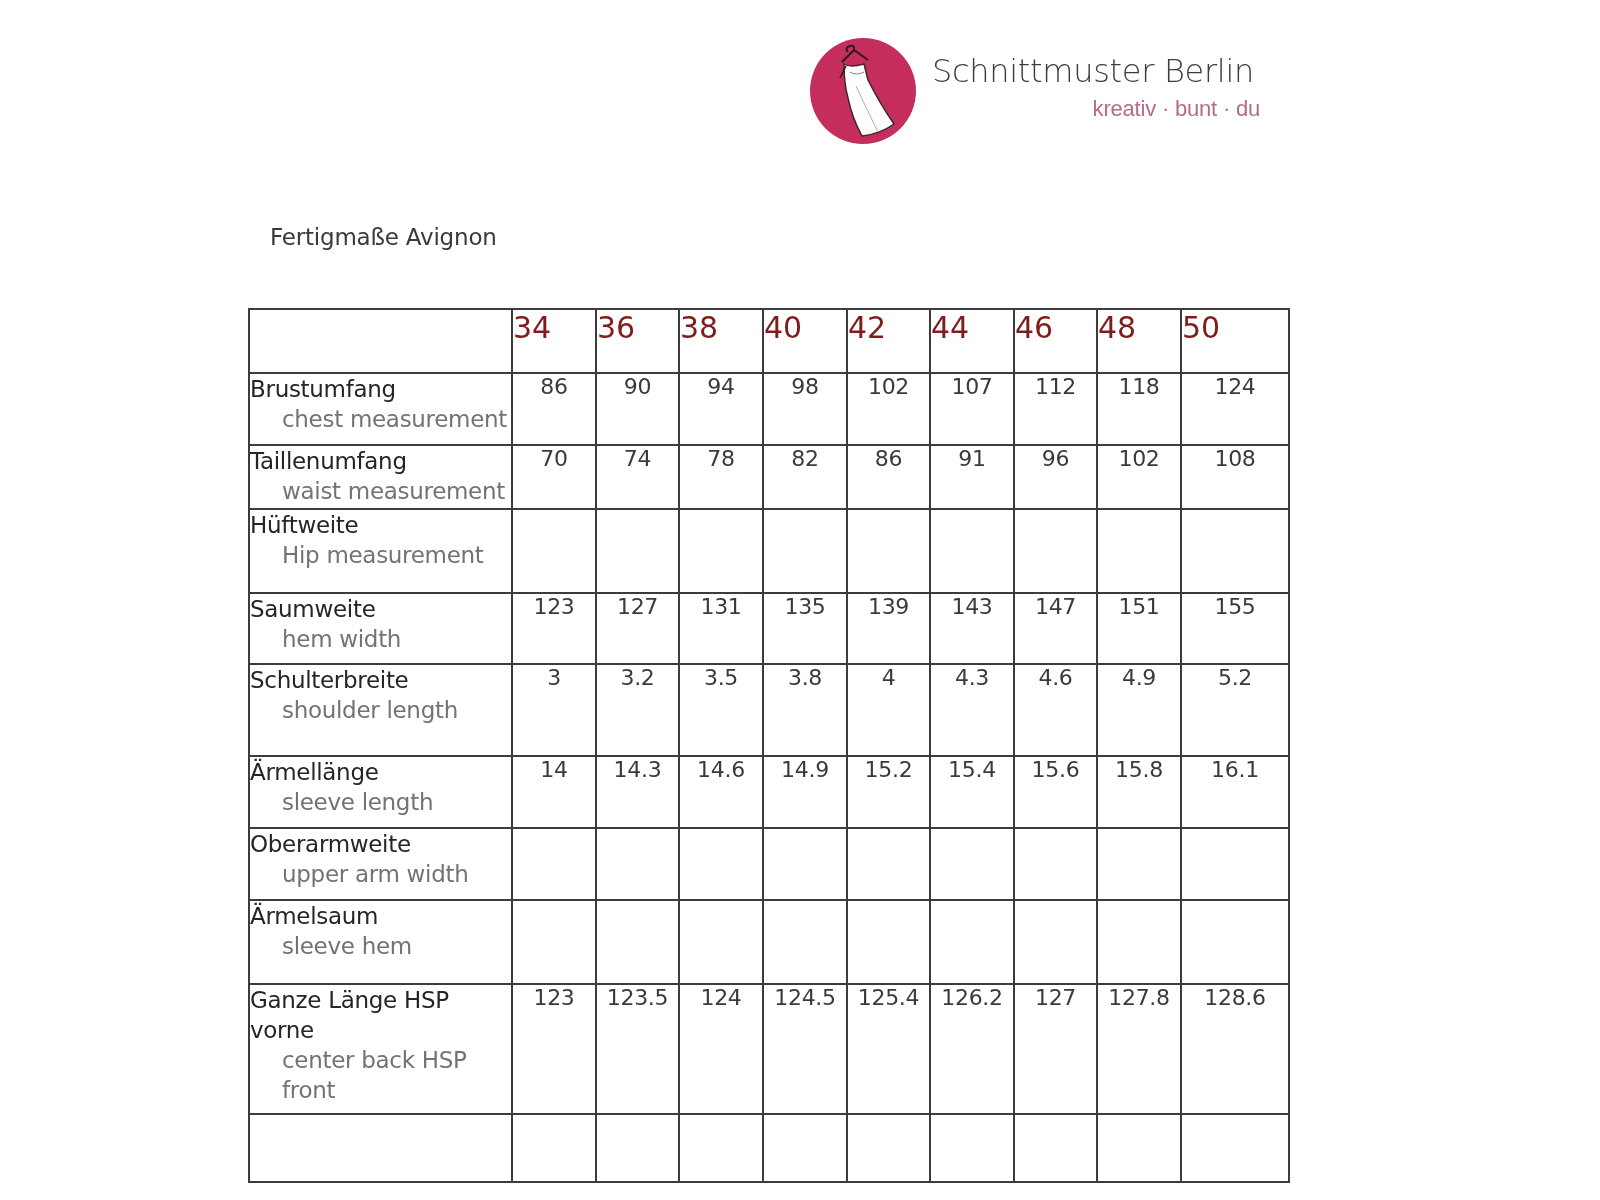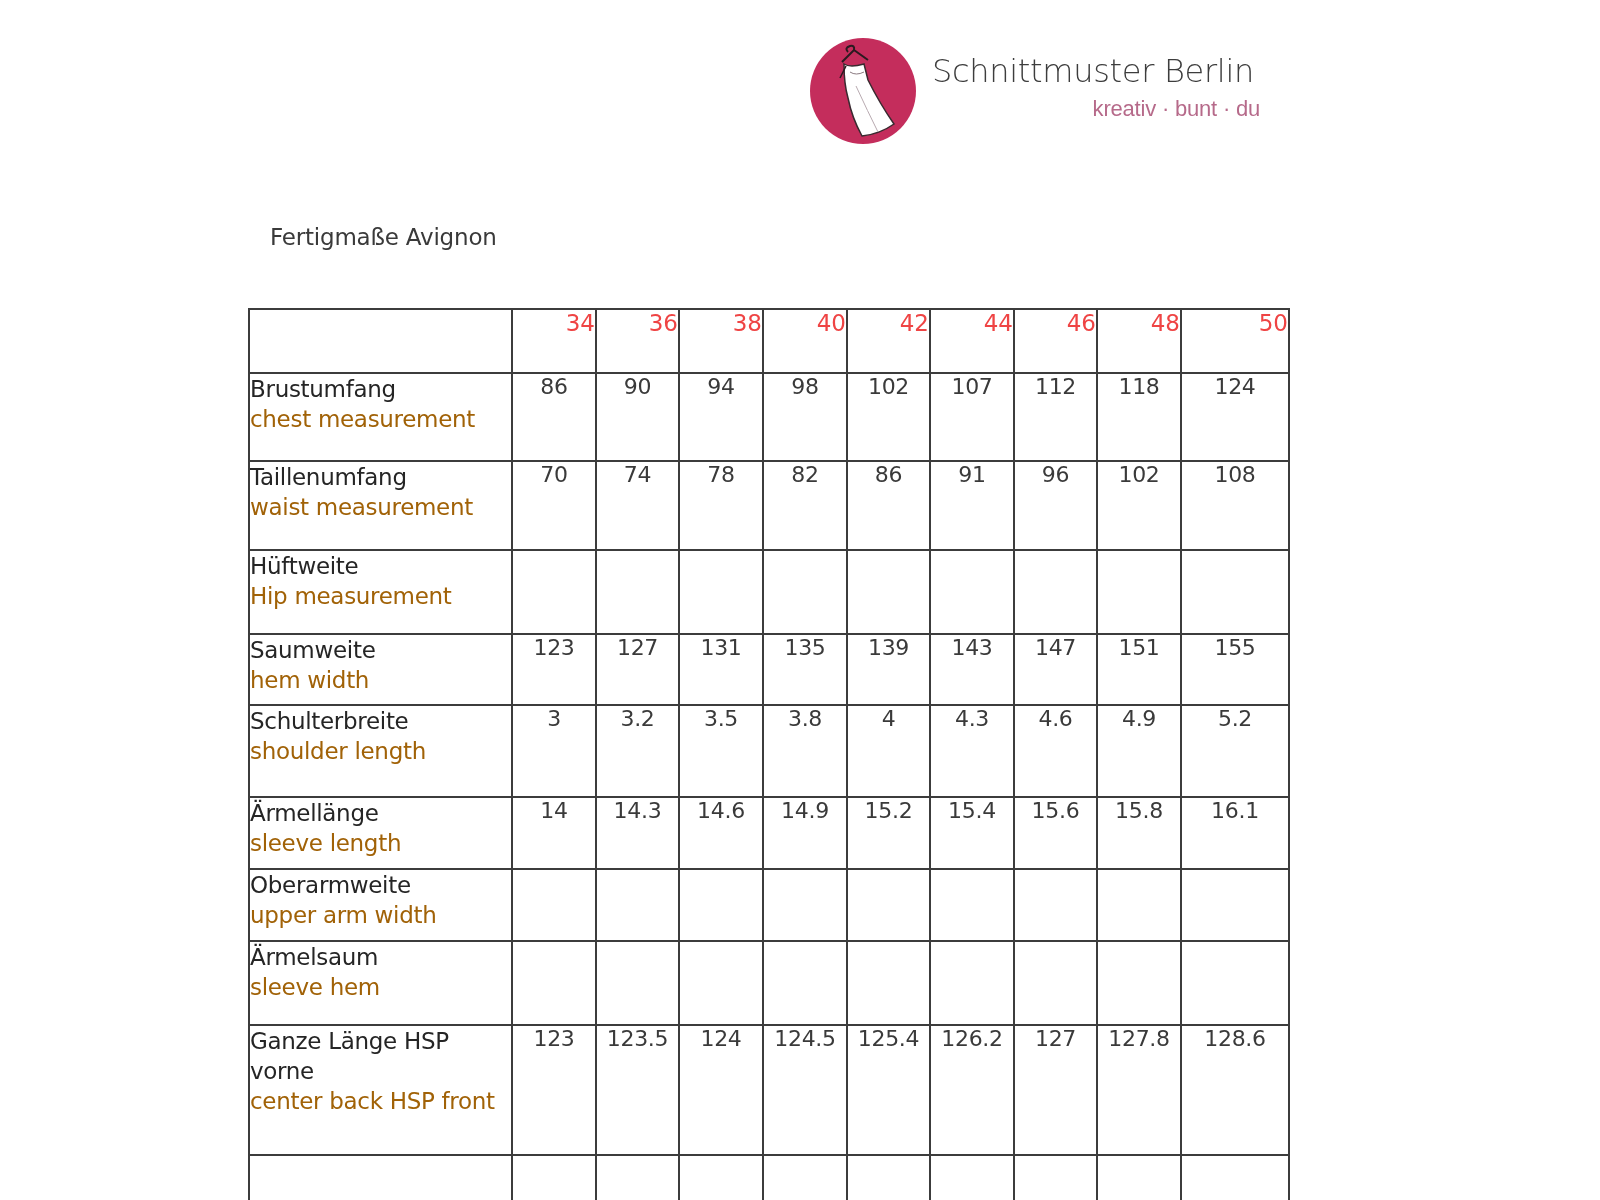--- a/index.html
+++ b/index.html
@@ -71,34 +71,34 @@
       table-layout: fixed;
       width: 1040px;
     }
     table.size-table td, table.size-table th {
       border: 2px solid #3c3c3c;
       padding: 0;
       vertical-align: top;
     }
     th.size-head {
       font-weight: normal;
-      font-size: 23px;
-      color: #ef4444;
-      text-align: right;
+      font-size: 30px;
+      color: #7f1d1d;
+      text-align: left;
       vertical-align: middle;
       padding-bottom: 10px;
     }
     td.label-cell {
       padding: 4px 0 0 6px;
       font-size: 23px;
       line-height: 30px;
       letter-spacing: -0.3px;
     }
     .label-de { color: #252525; display: block; }
-    .label-en { color: #a16207; display: block; }
+    .label-en { color: #737373; display: block; margin-left: 32px; }
     td.val {
       text-align: center;
       font-size: 22px;
       color: #3a3a3a;
       padding-top: 7px;
       letter-spacing: -0.3px;
     }
   </style>
 </head>
 <body>
@@ -143,36 +143,36 @@
       <th class="size-head">38</th>
       <th class="size-head">40</th>
       <th class="size-head">42</th>
       <th class="size-head">44</th>
       <th class="size-head">46</th>
       <th class="size-head">48</th>
       <th class="size-head">50</th>
     </tr>
   </thead>
   <tbody id="table-body">
-      <tr style="height: 88px; padding-left: 7px;">
+      <tr style="height: 72px; padding-left: 7px;">
         <td class="label-cell">
           <span class="label-de">Brustumfang</span>
           <span class="label-en">chest measurement</span>
         </td>
         <td class="val">86</td>
         <td class="val">90</td>
         <td class="val">94</td>
         <td class="val">98</td>
         <td class="val">102</td>
         <td class="val">107</td>
         <td class="val">112</td>
         <td class="val">118</td>
         <td class="val">124</td>
       </tr>
-      <tr style="height: 89px;">
+      <tr style="height: 64px;">
         <td class="label-cell">
           <span class="label-de">Taillenumfang</span>
           <span class="label-en">waist measurement</span>
         </td>
         <td class="val">70</td>
         <td class="val">74</td>
         <td class="val">78</td>
         <td class="val">82</td>
         <td class="val">86</td>
         <td class="val">91</td>

